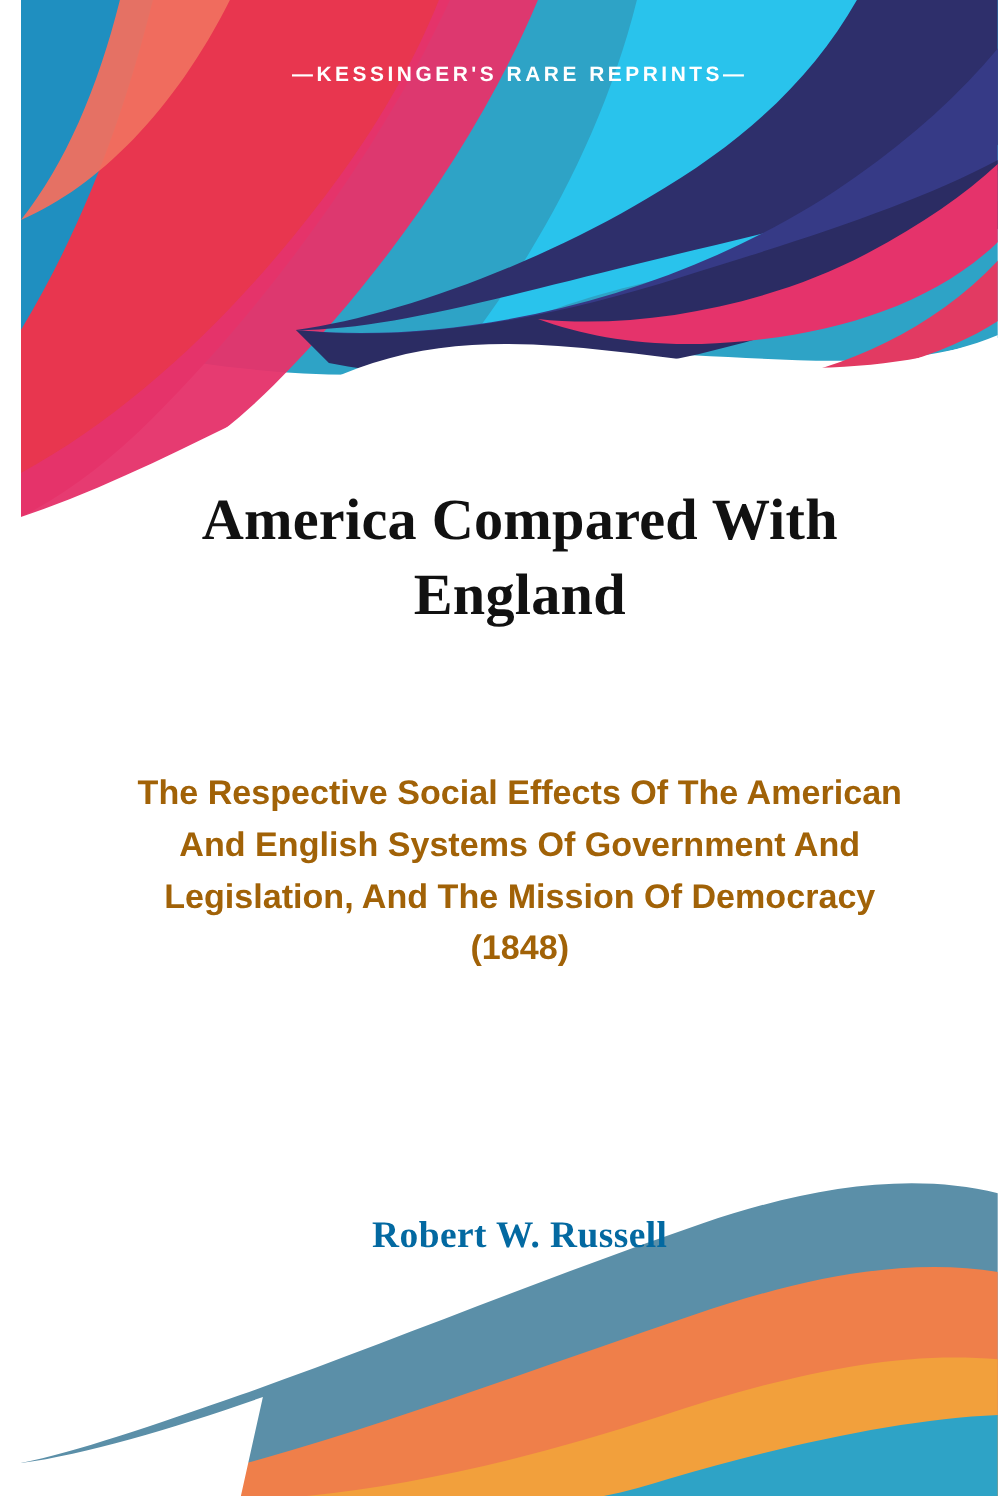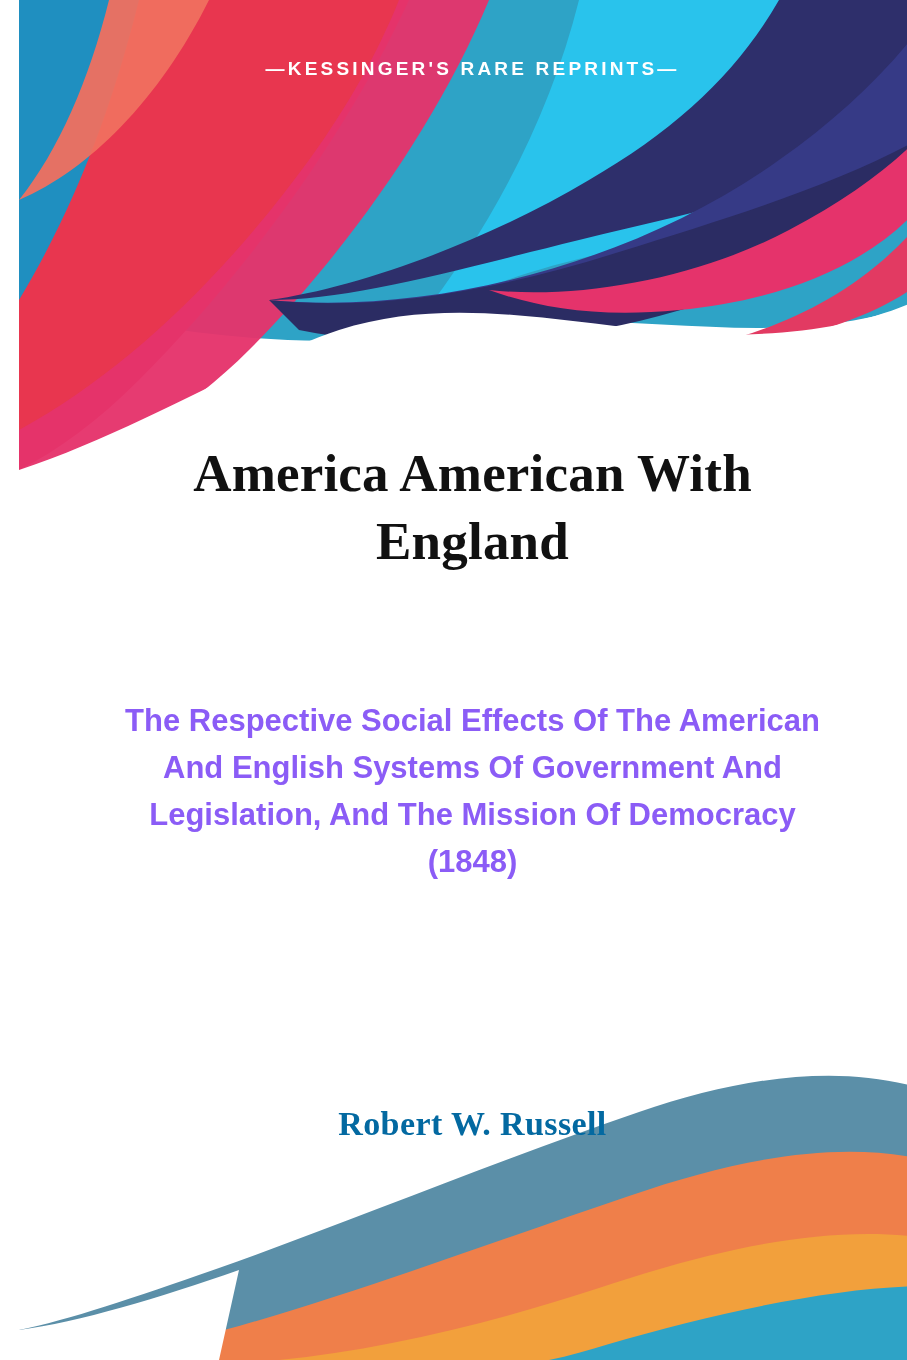--- a/index.html
+++ b/index.html
@@ -58,21 +58,21 @@
     top: 697px;
     left: 90px;
     width: 727px;
     text-align: center;
   }
   .book-subtitle {
     font-family: "Liberation Sans", sans-serif;
     font-size: 31px;
     font-weight: bold;
     line-height: 1.52;
-    color: #8b5cf6;
+    color: #a16207;
     margin: 0;
   }
   .author-block {
     position: absolute;
     top: 1105px;
     left: 120px;
     width: 667px;
     text-align: center;
   }
   .book-author {
@@ -122,21 +122,21 @@
     <path d="M907,1238 C810,1224 700,1248 580,1288 C470,1324 360,1350 260,1360 H907 Z" fill="#f2a03c"></path>
 
     <path d="M907,1286 C820,1286 700,1312 590,1344 C570,1350 550,1356 530,1360 H907 Z" fill="#2ea3c6"></path>
 
     <path d="M0,1330 C60,1322 140,1298 220,1270 L200,1360 H0 Z" fill="#ffffff"></path>
   </svg>
 
   <div class="imprint">—KESSINGER'S RARE REPRINTS—</div>
 
   <div class="title-block">
-    <h1 class="book-title">America American With England</h1>
+    <h1 class="book-title">America Compared With England</h1>
   </div>
 
   <div class="subtitle-block">
     <p class="book-subtitle">The Respective Social Effects Of The American And English Systems Of Government And Legislation, And The Mission Of Democracy (1848)</p>
   </div>
 
   <div class="author-block">
     <p class="book-author">Robert W. Russell</p>
   </div>
 

